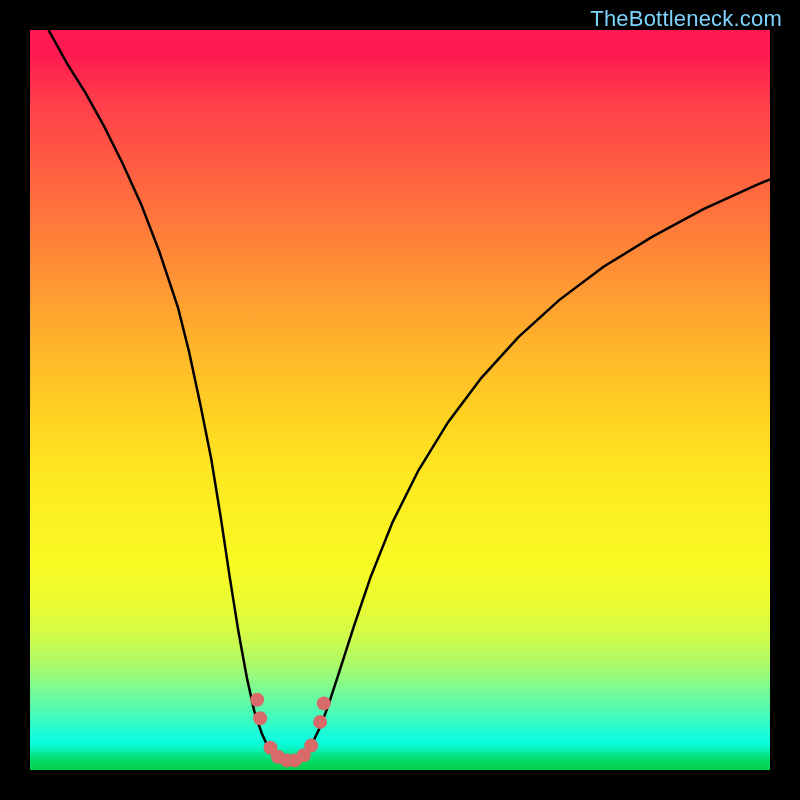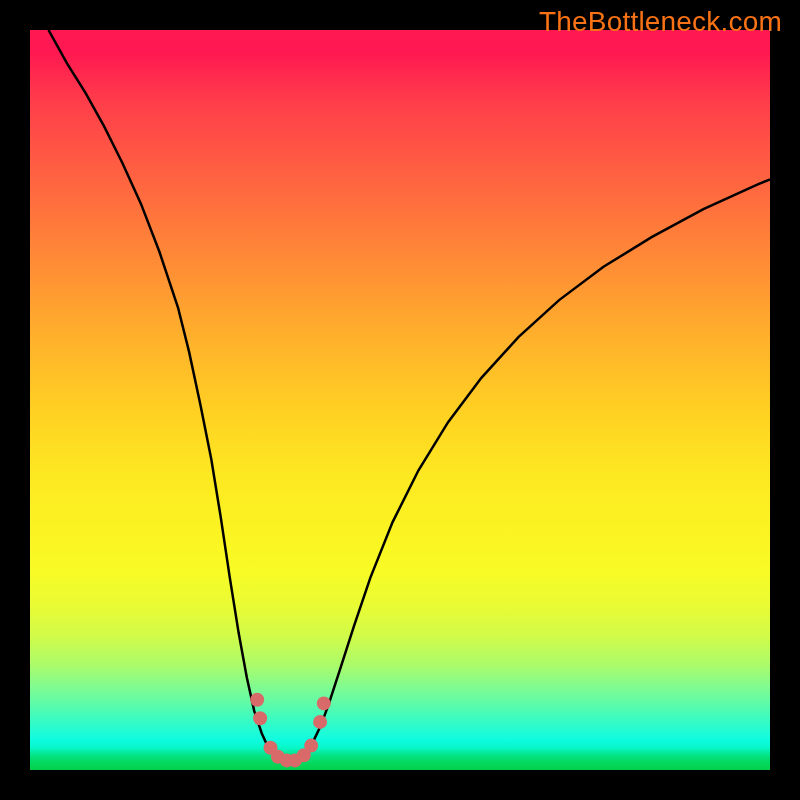--- a/index.html
+++ b/index.html
@@ -12,22 +12,22 @@
   }
   .wrap {
     position: relative;
     width: 800px;
     height: 800px;
   }
   .watermark {
     position: absolute;
     top: 6px;
     right: 18px;
-    font-size: 28px;
-    color: #f97316;
+    font-size: 22px;
+    color: #7dd3fc;
     font-weight: 500;
     letter-spacing: 0.2px;
     z-index: 5;
   }
   .plot-area {
     position: absolute;
     left: 30px;
     top: 30px;
     width: 740px;
     height: 740px;

